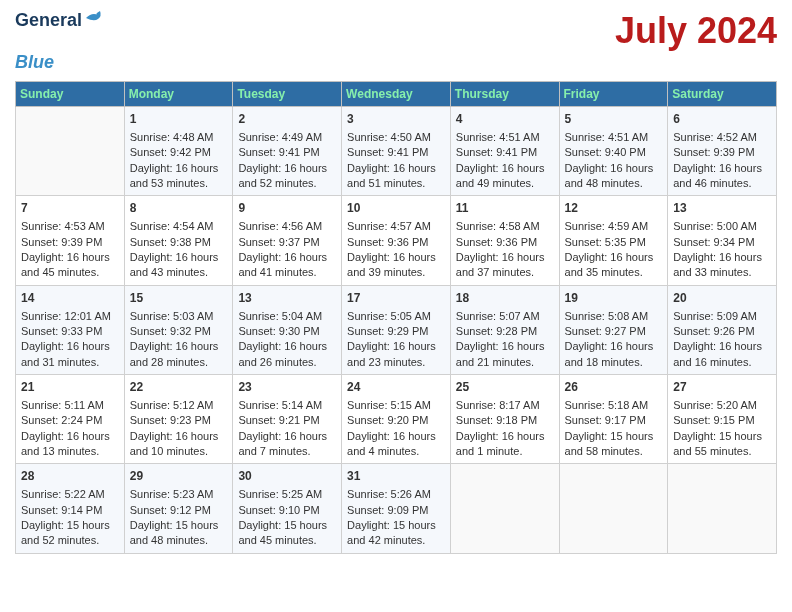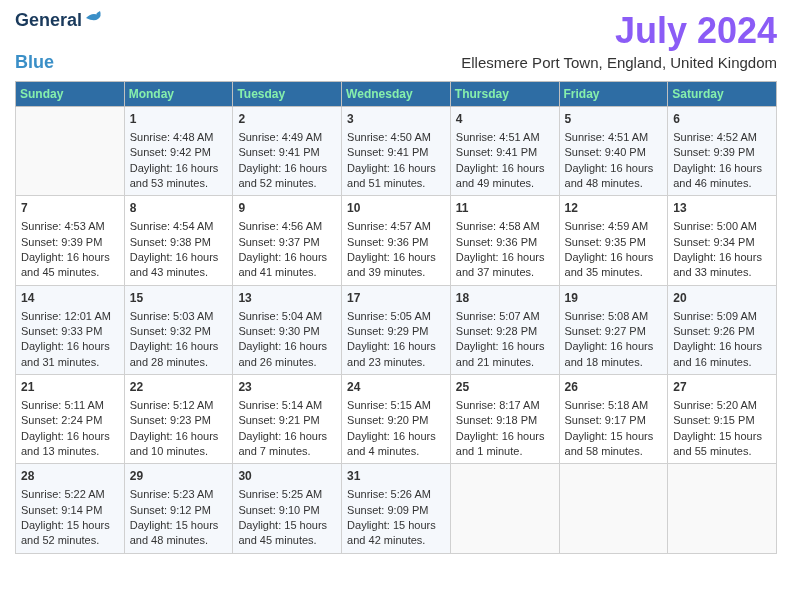--- a/index.html
+++ b/index.html
@@ -28,33 +28,34 @@
     }
     .logo-general {
       font-size: 18px;
       font-weight: bold;
       color: #1a3a5c;
     }
     .logo-blue {
       font-size: 18px;
       font-weight: bold;
       color: #3a8fc7;
+      font-style: italic;
     }
     .logo-bird {
       width: 20px;
       height: 16px;
       margin-left: 2px;
     }
     .title-block {
       text-align: right;
     }
     .main-title {
       font-size: 36px;
       font-weight: bold;
-      color: #8b5cf6;
+      color: #b91c1c;
     }
     .subtitle {
       font-size: 15px;
       color: #333;
       margin-top: 2px;
     }
     .calendar {
       width: 100%;
       border-collapse: collapse;
       margin-top: 8px;
@@ -102,21 +103,20 @@
     <div class="logo-text">
       <span class="logo-general">General</span>
       <svg class="logo-bird" viewBox="0 0 20 16" xmlns="http://www.w3.org/2000/svg">
         <path d="M2,8 Q8,2 14,5 Q10,4 16,1 Q18,6 14,9 Q10,12 2,8Z" fill="#3a8fc7"></path>
       </svg>
     </div>
     <span class="logo-blue">Blue</span>
   </div>
   <div class="title-block">
     <div class="main-title">July 2024</div>
-    <div class="subtitle">Ellesmere Port Town, England, United Kingdom</div>
   </div>
 </div>
 
 <table class="calendar">
   <thead>
     <tr>
     <th>Sunday</th>
         <th>Monday</th>
         <th>Tuesday</th>
         <th>Wednesday</th>
@@ -203,21 +203,21 @@
         <td>
           <span class="day-number">11</span>
           <div>Sunrise: 4:58 AM</div>
           <div>Sunset: 9:36 PM</div>
           <div>Daylight: 16 hours</div>
           <div>and 37 minutes.</div>
         </td>
         <td>
           <span class="day-number">12</span>
           <div>Sunrise: 4:59 AM</div>
-          <div>Sunset: 9:35 PM</div>
+          <div>Sunset: 5:35 PM</div>
           <div>Daylight: 16 hours</div>
           <div>and 35 minutes.</div>
         </td>
         <td>
           <span class="day-number">13</span>
           <div>Sunrise: 5:00 AM</div>
           <div>Sunset: 9:34 PM</div>
           <div>Daylight: 16 hours</div>
           <div>and 33 minutes.</div>
         </td>

